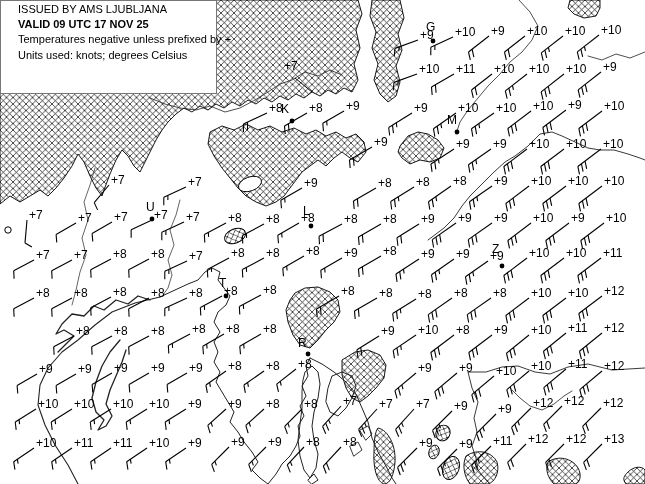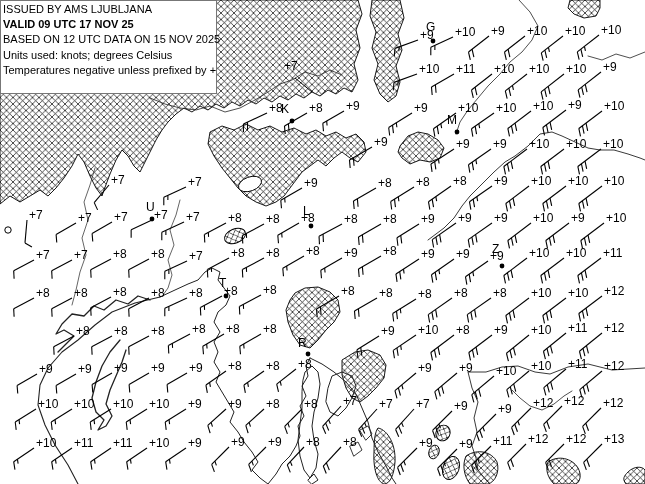--- a/index.html
+++ b/index.html
@@ -1,19 +1,19 @@
 <!DOCTYPE html>
 <html><head>
 <meta charset="utf-8">
 <style>
   html,body{margin:0;padding:0;background:#fff;}
   body{width:645px;height:484px;position:relative;font-family:"Liberation Sans",sans-serif;overflow:hidden;}
   #map-svg{position:absolute;left:0;top:0;}
   .panel{position:absolute;background:#fff;border:1px solid #777;box-sizing:border-box;}
-  #info-panel{left:0;top:0;width:217px;height:94px;padding:1px 2px;font-size:11px;line-height:15.2px;white-space:nowrap;}
+  #info-panel{left:0;top:0;width:217px;height:94px;padding:1px 17px;font-size:11px;line-height:15.2px;white-space:nowrap;}
   #info-panel .b{font-weight:bold;}
   #model-panel{left:1px;top:456px;padding:2px 5px;font-size:12.5px;margin-top:45px;}
   svg text{font-family:"Liberation Sans",sans-serif;font-size:12px;fill:#000;}
   svg text.station{font-size:12px;}
 </style>
 </head>
 <body>
 
 <svg id="map-svg" width="645" height="484" viewBox="0 0 645 484">
   <defs>
@@ -992,20 +992,19 @@
         <text x="284" y="70">+7</text>
         <line x1="295" y1="78" x2="312" y2="92" stroke="#000" stroke-width="1"></line>
       </g>
       <circle cx="8" cy="230" r="3.2" fill="none" stroke="#000" stroke-width="1"></circle>
     </g>
 </svg>
 
 <div id="info-panel" class="panel">
   <div>ISSUED BY AMS LJUBLJANA</div>
   <div class="b">VALID 09 UTC 17 NOV 25</div>
-  <div>BASED ON 12 UTC DATA ON 15 NOV 2025</div>
+  <div>Temperatures negative unless prefixed by +</div>
   <div>Units used: knots; degrees Celsius</div>
-  <div>Temperatures negative unless prefixed by +</div>
 </div>
 
 <div id="model-panel" class="panel">
   <span>MODEL: ALADIN/SI</span>
 </div>
 
 </body></html>

